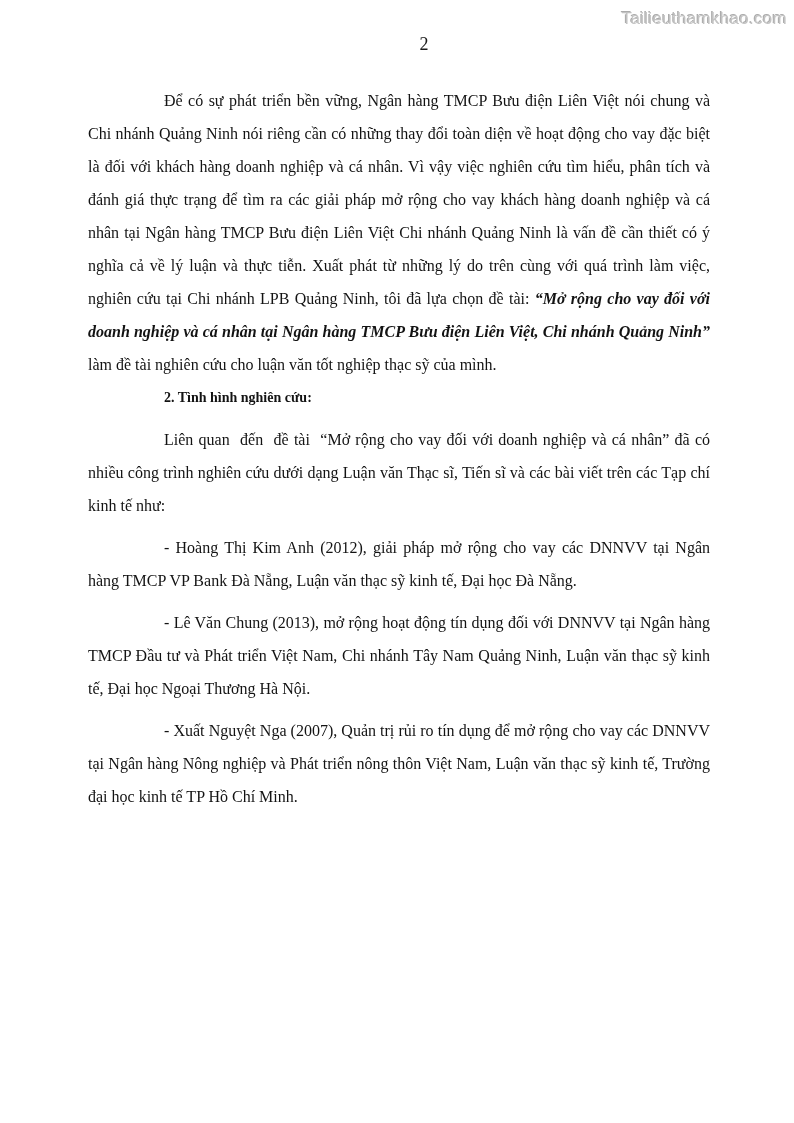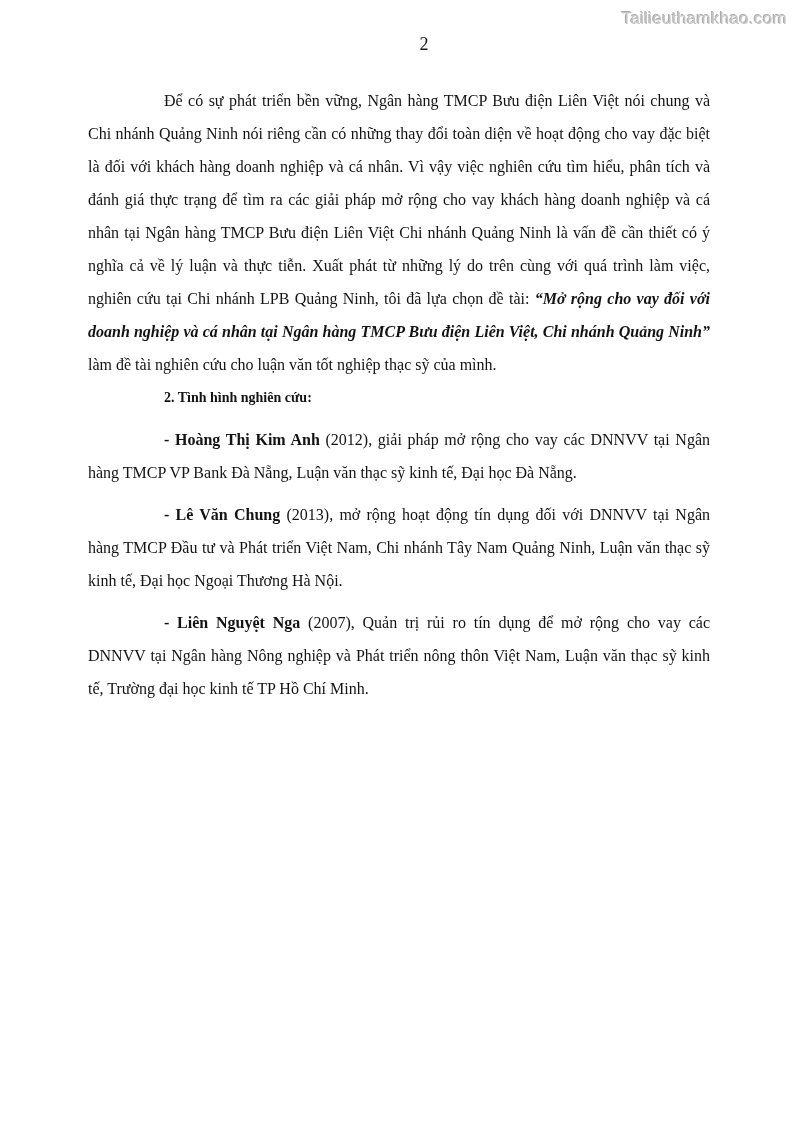--- a/index.html
+++ b/index.html
@@ -47,39 +47,40 @@
   }
   .para.first { margin-bottom: 0; }
   .section-heading {
     margin: 0 0 9px 0;
     font-size: 14px;
     line-height: 33px;
     font-weight: bold;
     text-indent: 76px;
   }
   .thesis-title { font-weight: bold; font-style: italic; }
-  .ref-author { font-weight: bold; }
+  .ref-author { font-weight: normal; }
 </style>
 </head>
 <body>
 
 <div class="page">
 
   <div class="watermark">Tailieuthamkhao.com</div>
 
   <div class="page-number">2</div>
 
   <div class="content">
 
     <p class="para first"><span>Để có sự phát triển bền vững, Ngân hàng TMCP Bưu điện Liên Việt nói chung và Chi nhánh Quảng Ninh nói riêng cần có những thay đổi toàn diện về hoạt động cho vay đặc biệt là đối với khách hàng doanh nghiệp và cá nhân. Vì vậy việc nghiên cứu tìm hiểu, phân tích và đánh giá thực trạng để tìm ra các giải pháp mở rộng cho vay khách hàng doanh nghiệp và cá nhân tại Ngân hàng TMCP Bưu điện Liên Việt Chi nhánh Quảng Ninh là vấn đề cần thiết có ý nghĩa cả về lý luận và thực tiễn. Xuất phát từ những lý do trên cùng với quá trình làm việc, nghiên cứu tại Chi nhánh LPB Quảng Ninh, tôi đã lựa chọn đề tài: </span><span class="thesis-title">“Mở rộng cho vay đối với doanh nghiệp và cá nhân tại Ngân hàng TMCP Bưu điện Liên Việt, Chi nhánh Quảng Ninh”</span><span> làm đề tài nghiên cứu cho luận văn tốt nghiệp thạc sỹ của mình.</span></p>
 
     <p class="section-heading">2. Tình hình nghiên cứu:</p>
 
+    <p class="para">Liên quan  đến  đề tài  “Mở rộng cho vay đối với doanh nghiệp và cá nhân” đã có nhiều công trình nghiên cứu dưới dạng Luận văn Thạc sĩ, Tiến sĩ và các bài viết trên các Tạp chí kinh tế như:</p>
 
     <p class="para"><span class="ref-author">- Hoàng Thị Kim Anh</span><span> (2012), giải pháp mở rộng cho vay các DNNVV tại Ngân hàng TMCP VP Bank Đà Nẵng, Luận văn thạc sỹ kinh tế, Đại học Đà Nẵng.</span></p>
 
     <p class="para"><span class="ref-author">- Lê Văn Chung</span><span> (2013), mở rộng hoạt động tín dụng đối với DNNVV tại Ngân hàng TMCP Đầu tư và Phát triển Việt Nam, Chi nhánh Tây Nam Quảng Ninh, Luận văn thạc sỹ kinh tế, Đại học Ngoại Thương Hà Nội.</span></p>
 
-    <p class="para"><span class="ref-author">- Liên Nguyệt Nga</span><span> (2007), Quản trị rủi ro tín dụng để mở rộng cho vay các DNNVV tại Ngân hàng Nông nghiệp và Phát triển nông thôn Việt Nam, Luận văn thạc sỹ kinh tế, Trường đại học kinh tế TP Hồ Chí Minh.</span></p>
+    <p class="para"><span class="ref-author">- Xuất Nguyệt Nga</span><span> (2007), Quản trị rủi ro tín dụng để mở rộng cho vay các DNNVV tại Ngân hàng Nông nghiệp và Phát triển nông thôn Việt Nam, Luận văn thạc sỹ kinh tế, Trường đại học kinh tế TP Hồ Chí Minh.</span></p>
 
 
   </div>
 </div>
 
 </body></html>

